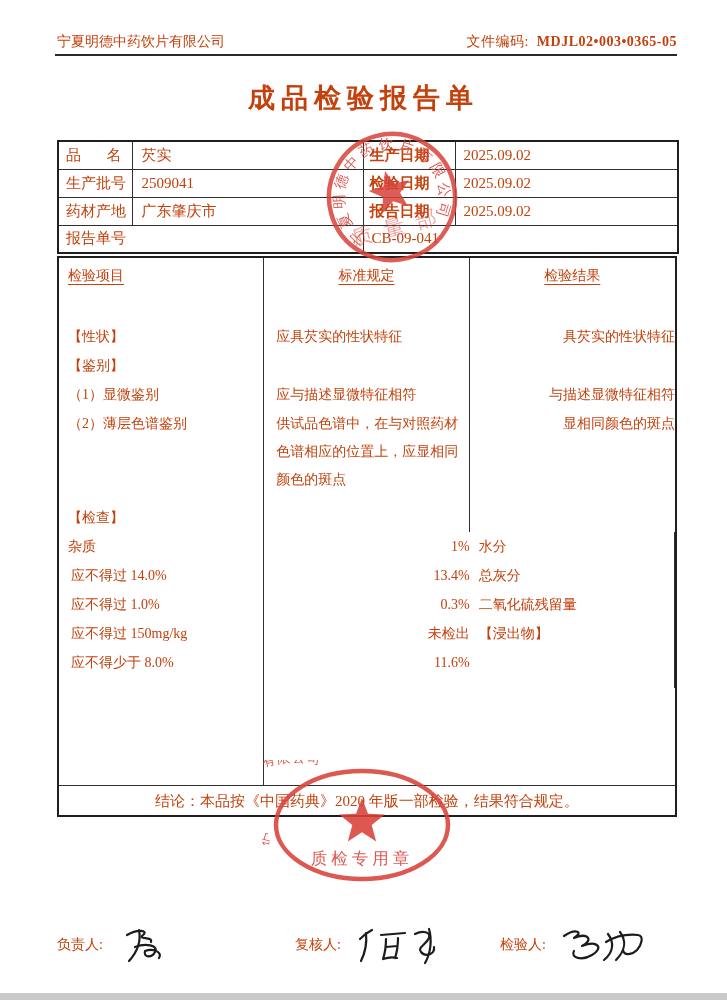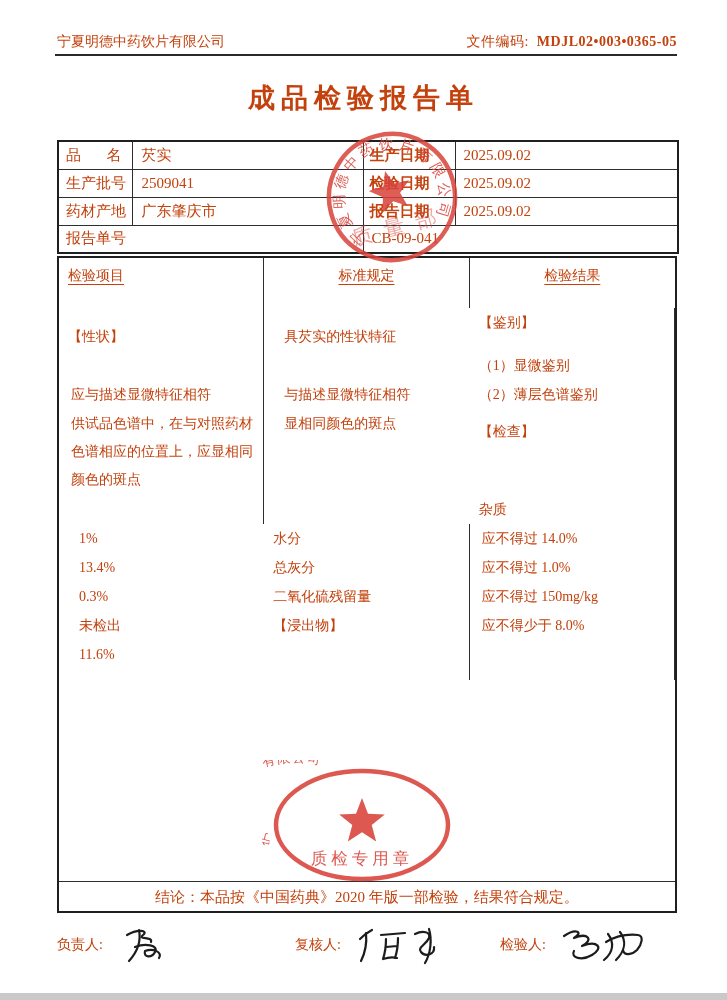--- a/index.html
+++ b/index.html
@@ -24,29 +24,29 @@
     border-collapse:collapse; table-layout:fixed; font-size:15px;padding-left:44px; }
   .info-table { border:2px solid #1f1f1f; }
   .info-table td { border:1.5px solid #2e2e2e; height:28px; padding:0 4px 0 7px;
     white-space:nowrap; overflow:hidden; }
   .info-table td.jl { text-align:justify; text-align-last:justify; padding-right:10px; }
   .info-table td.v { padding-left:9px; }
   .info-table td.l2 { padding-left:6px;font-weight:bold; }
   .info-table td.v2 { padding-left:8px; }
   .info-table td.span-l { border-right:1.5px solid #2e2e2e; }
   
-  .main-table { position:absolute; top:256px; left:57px; width:620px; height:657px;
+  .main-table { position:absolute; top:256px; left:57px; width:620px; height:561px;
     border:2px solid #1f1f1f; display:grid;
     grid-template-columns:1fr 1fr 1fr;
     grid-template-rows:50px repeat(10, auto) 1fr 30px;
     font-size:14px; background:#fff; }
   .mt-cell { line-height:29px; padding-left:9px; }
   .col-a { border-right:1.5px solid #2e2e2e; }
   .col-b { border-right:1.5px solid #2e2e2e; padding-left:12px; padding-right:6px; }
-  .col-c { padding-left:20px; }
+  .col-c { padding-left:20px;text-align:right; }
   .hdr { line-height:18px; padding-top:9px; height:50px; }
   .hdr span { text-decoration:underline; text-underline-offset:4px; }
   .hdr.col-b, .hdr.col-c { text-align:center; padding-left:0; padding-right:0; }
   .r-first { padding-top:14px; }
   .r-check { padding-top:8px; }
   .wrap { white-space:normal; line-height:28px; padding-top:1px; padding-bottom:1px; }
   .filler { min-height:40px; position:relative; }
   .conclusion { grid-column:1 / -1; border-top:1.5px solid #2e2e2e;
     display:flex; align-items:center; justify-content:center; font-size:15px; line-height:28px; }
   .conclusion .c-label { font-weight:normal; }
@@ -126,20 +126,21 @@
     <text x="75" y="112" text-anchor="middle" fill="#d8423a" opacity="0.55" font-size="21" letter-spacing="12">质量部</text>
   </svg>
 
   <div class="main-table">
 
     <div class="mt-cell col-a hdr"><span>检验项目</span></div>
     <div class="mt-cell col-b hdr"><span>标准规定</span></div>
     <div class="mt-cell col-c hdr"><span>检验结果</span></div>
 
     <div class="mt-cell col-a r-first">【性状】</div>
+    <div class="mt-cell col-b r-first">应具芡实的性状特征</div>
     <div class="mt-cell col-c r-first">具芡实的性状特征</div>
 
     <div class="mt-cell col-a">【鉴别】</div>
     <div class="mt-cell col-b"></div>
     <div class="mt-cell col-c"></div>
 
     <div class="mt-cell col-a">（1）显微鉴别</div>
     <div class="mt-cell col-b">应与描述显微特征相符</div>
     <div class="mt-cell col-c">与描述显微特征相符</div>
 

